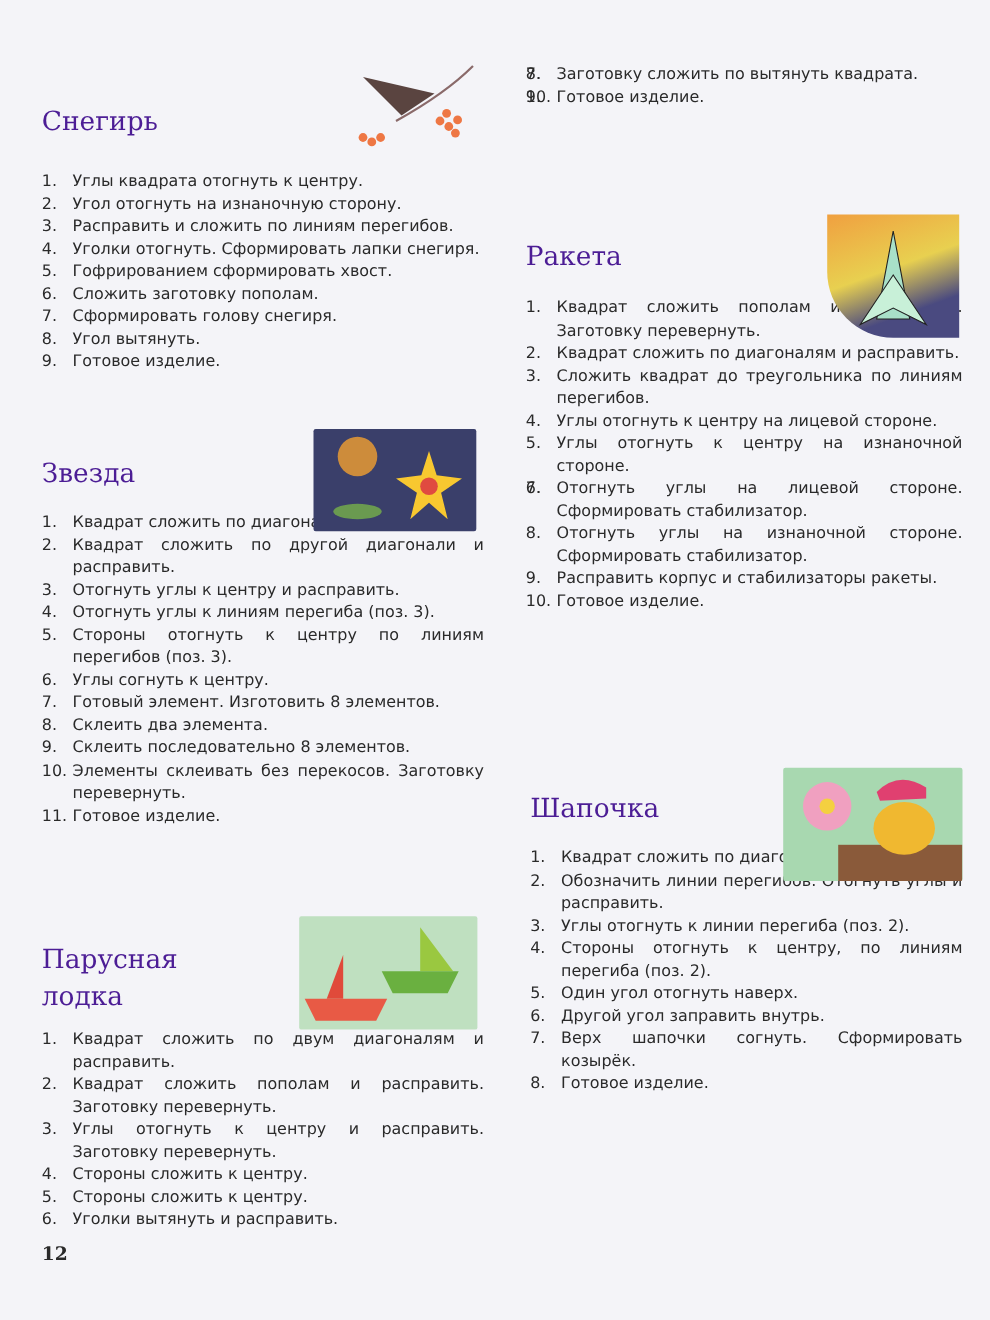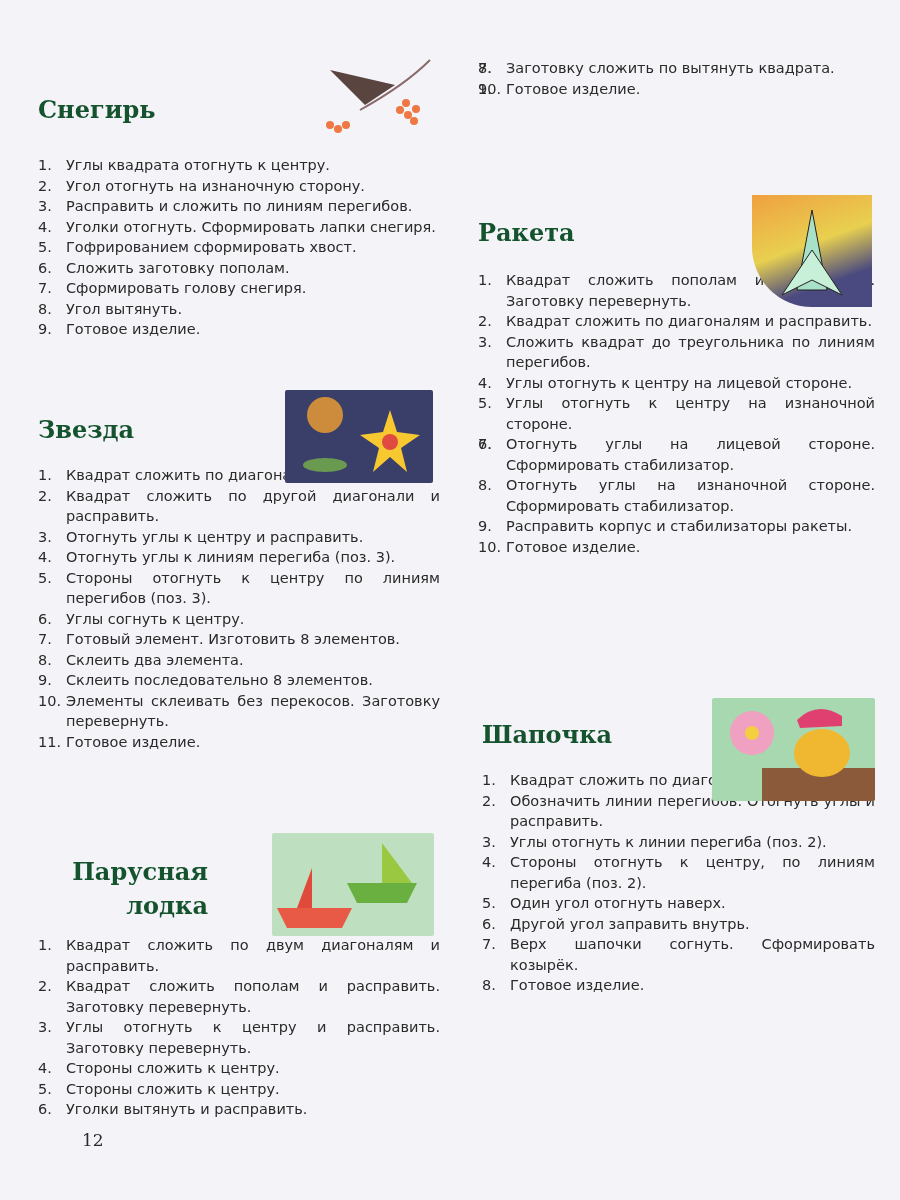--- a/index.html
+++ b/index.html
@@ -1,24 +1,24 @@
 <!DOCTYPE html>
 <html><head>
 <meta charset="utf-8">
 <style>
   html,body{margin:0;padding:0;}
   body{width:900px;height:1200px;background:#f4f4f8;position:relative;overflow:hidden;
        font-family:"DejaVu Sans","Liberation Sans",sans-serif;color:#2a2a2a;}
   .col{position:absolute;}
-  .h{font-family:"DejaVu Serif","Liberation Serif",serif;font-weight:bold;color:#14532d;font-size:24px;margin:0;line-height:1.25;}
+  .h{font-family:"DejaVu Serif","Liberation Serif",serif;font-weight:normal;color:#4c1d95;font-size:24px;margin:0;line-height:1.25;}
   ol{list-style:none;margin:0;padding:0;}
   li{position:relative;padding-left:28px;font-size:14.5px;line-height:20.5px;text-align:justify;}
   li .n{position:absolute;left:0;top:0;}
   .pic{position:absolute;border-radius:2px;overflow:hidden;}
-  .pageno{position:absolute;left:38px;top:1130px;font-family:"DejaVu Serif",serif;font-weight:normal;font-size:17px;margin-left:44px;}
+  .pageno{position:absolute;left:38px;top:1130px;font-family:"DejaVu Serif",serif;font-weight:bold;font-size:17px;}
 </style>
 </head>
 <body>
 
 <div class="col" style="left:38px;top:95px;width:402px;">
   <h2 class="h">Снегирь</h2>
   <ol style="margin-top:30px;">
       <li><span class="n">1.</span><span>Углы квадрата отогнуть к центру.</span></li>
       <li><span class="n">2.</span><span>Угол отогнуть на изнаночную сторону.</span></li>
       <li><span class="n">3.</span><span>Расправить и сложить по линиям перегибов.</span></li>
@@ -66,21 +66,21 @@
 <div class="pic" style="left:285px;top:390px;width:148px;height:93px;background:#3a3f6a;">
   <svg width="148" height="93">
       <circle cx="40" cy="25" r="18" fill="#f2a030" opacity=".8"></circle>
       <polygon points="105,20 112,42 135,45 116,58 122,82 105,67 88,82 94,58 75,45 98,42" fill="#f8c830"></polygon>
       <circle cx="105" cy="52" r="8" fill="#e04a40"></circle>
       <ellipse cx="40" cy="75" rx="22" ry="7" fill="#6a9a50"></ellipse>
     </svg>
 </div>
 
 <div class="col" style="left:38px;top:855px;width:402px;">
-  <h2 class="h" style="width:170px;line-height:34px;text-align:right;">Парусная лодка</h2>
+  <h2 class="h" style="width:170px;line-height:34px;">Парусная лодка</h2>
   <ol style="margin-top:12px;">
       <li><span class="n">1.</span><span>Квадрат сложить по двум диагоналям и расправить.</span></li>
       <li><span class="n">2.</span><span>Квадрат сложить пополам и расправить. Заготовку перевернуть.</span></li>
       <li><span class="n">3.</span><span>Углы отогнуть к центру и расправить. Заготовку перевернуть.</span></li>
       <li><span class="n">4.</span><span>Стороны сложить к центру.</span></li>
       <li><span class="n">5.</span><span>Стороны сложить к центру.</span></li>
       <li><span class="n">6.</span><span>Уголки вытянуть и расправить.</span></li>
     </ol>
 </div>
 <div class="pic" style="left:272px;top:833px;width:162px;height:103px;background:#bfe0c0;">

